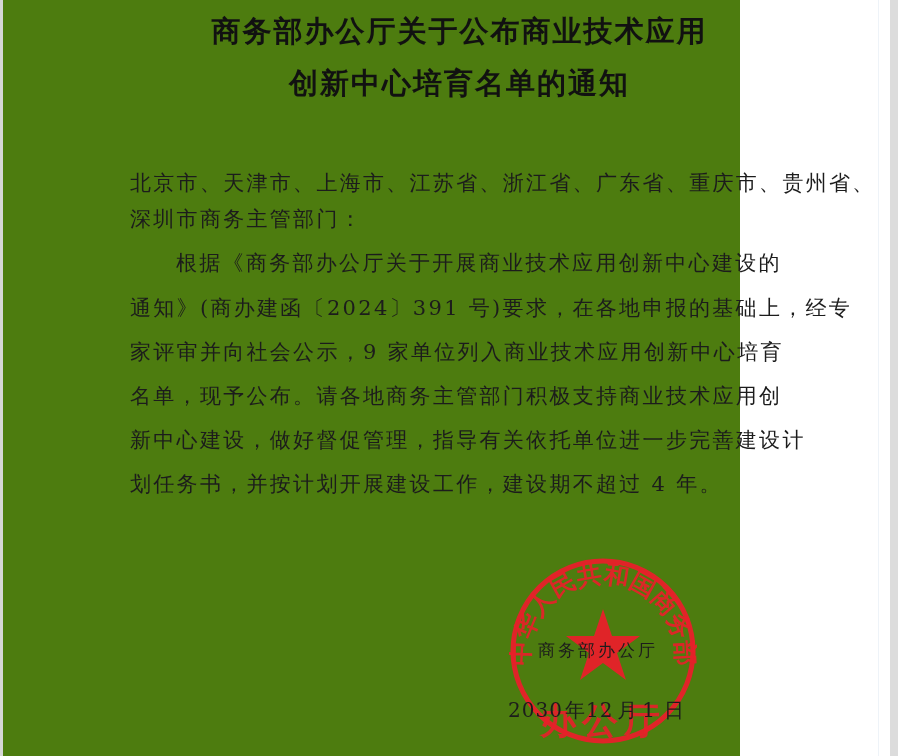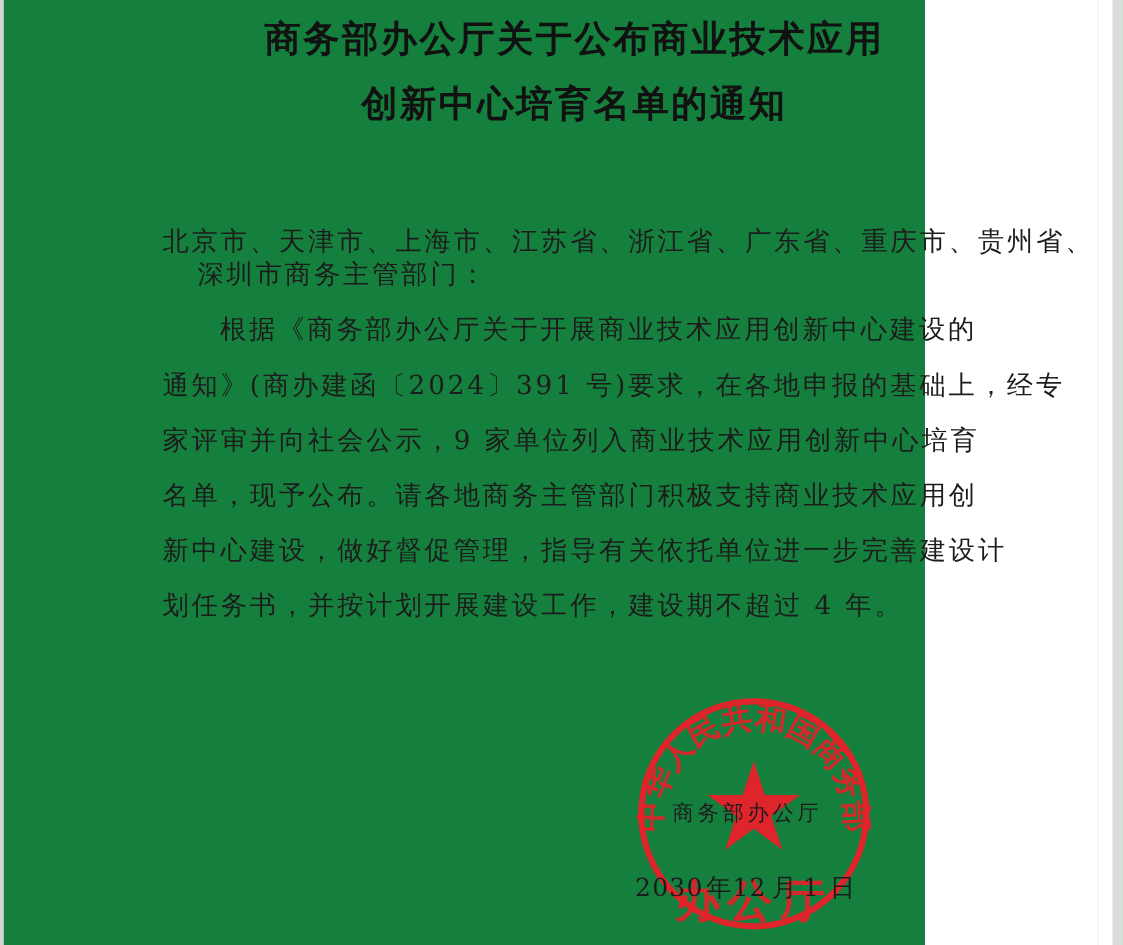--- a/index.html
+++ b/index.html
@@ -30,21 +30,21 @@
     .right-edge-inner {
       position: absolute;
       left: 878px; top: 0;
       width: 1px; height: 756px;
       background: #eef3f8;
     }
     .page {
       position: absolute;
       left: 3px; top: 0;
       width: 737px; height: 756px;
-      background: #15803d;
+      background: #4d7c0f;
     }
     .title {
       position: absolute;
       left: 0; width: 913px;
       text-align: center;
       font-family: "DejaVu Sans", "Liberation Sans", sans-serif;
       font-weight: bold;
       font-size: 29px;
       letter-spacing: 2px;
       color: #111;
@@ -90,22 +90,22 @@
   </style>
 </head>
 <body>
 
 <div class="left-edge"></div>
 <div class="page">
   <div class="title l1">商务部办公厅关于公布商业技术应用</div>
   <div class="title l2">创新中心培育名单的通知</div>
 
   <div class="body-text" style="top:153px;">
-    <div class="line" style="top:18px;">北京市、天津市、上海市、江苏省、浙江省、广东省、重庆市、贵州省、</div>
-    <div class="line" style="top:44px;margin-left:28px;">深圳市商务主管部门：</div>
+    <div class="line" style="top:8px;">北京市、天津市、上海市、江苏省、浙江省、广东省、重庆市、贵州省、</div>
+    <div class="line" style="top:44px;">深圳市商务主管部门：</div>
     <div class="line" style="top:88px; left:46px;">根据《商务部办公厅关于开展商业技术应用创新中心建设的</div>
     <div class="line" style="top:133px;">通知》(商办建函〔2024〕391 号)要求，在各地申报的基础上，经专</div>
     <div class="line" style="top:177px;">家评审并向社会公示，9 家单位列入商业技术应用创新中心培育</div>
     <div class="line" style="top:221px;text-align:right;">名单，现予公布。请各地商务主管部门积极支持商业技术应用创</div>
     <div class="line" style="top:265px;">新中心建设，做好督促管理，指导有关依托单位进一步完善建设计</div>
     <div class="line" style="top:309px;">划任务书，并按计划开展建设工作，建设期不超过 4 年。</div>
   </div>
 
   <svg class="stamp" viewBox="0 0 188 188" xmlns="http://www.w3.org/2000/svg">
     <defs>

